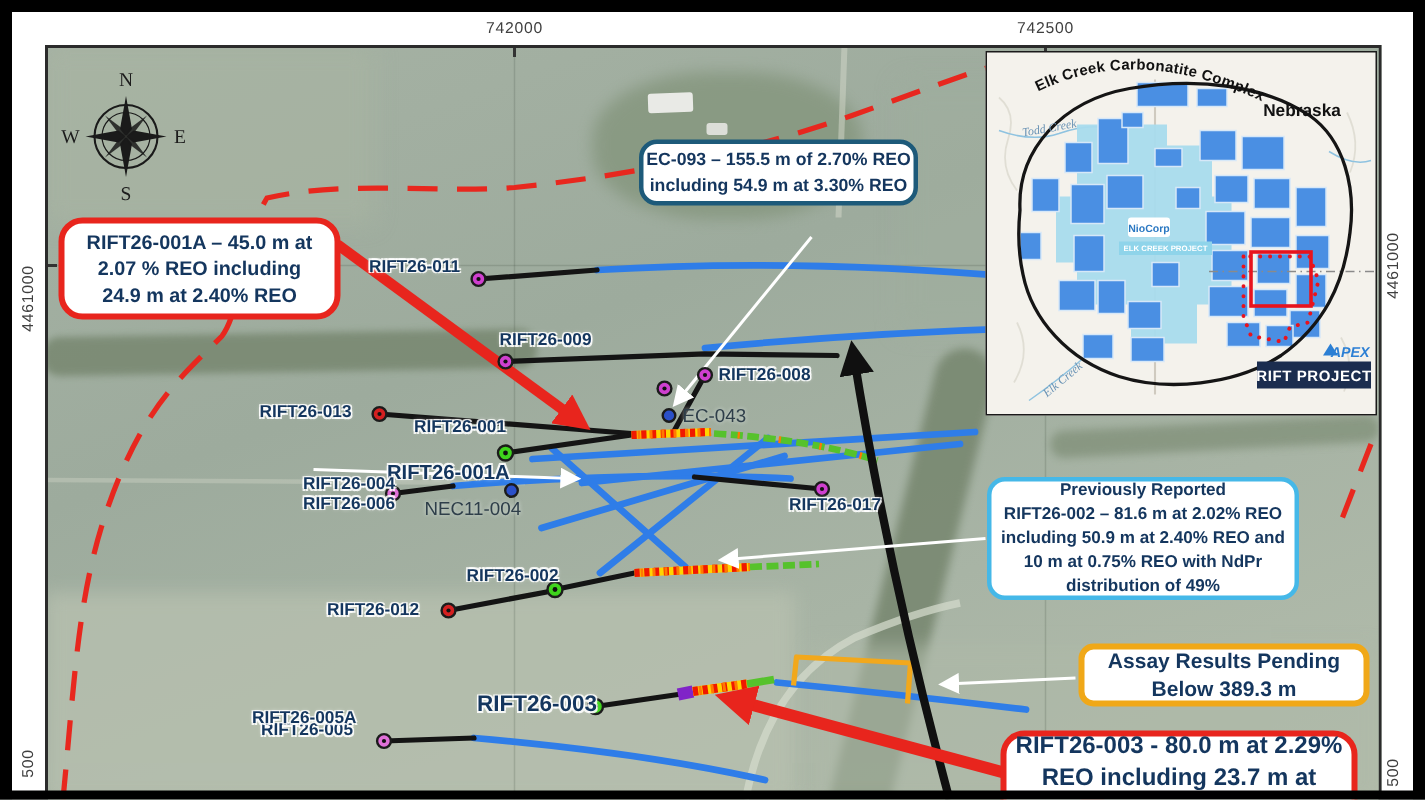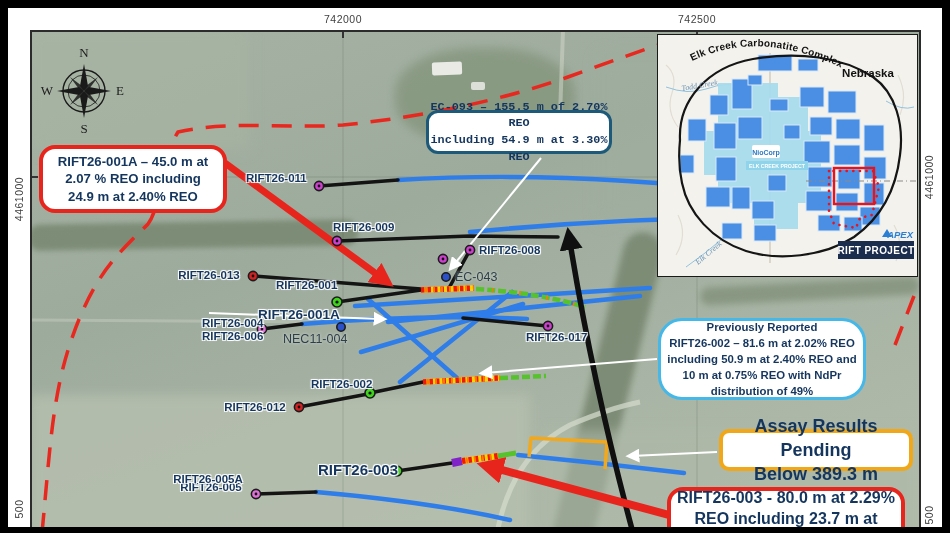--- a/index.html
+++ b/index.html
@@ -17,30 +17,30 @@
   .map{position:absolute;left:30px;top:30px;width:887px;height:503px;border:2px solid #2b2b2b;overflow:hidden;background:#a4b1a3;}
   .world{position:absolute;left:-32px;top:-32px;width:950px;height:533px;}
   .patch{position:absolute;pointer-events:none;}
   .overlay{position:absolute;left:0;top:0;z-index:5;}
   
   .hl{position:absolute;z-index:10;font-weight:bold;font-size:11.5px;color:#14365e;line-height:1.15;white-space:pre-line;
       text-shadow:-1px -1px 0 rgba(255,255,255,.85),1px -1px 0 rgba(255,255,255,.85),-1px 1px 0 rgba(255,255,255,.85),1px 1px 0 rgba(255,255,255,.85),0 0 3px rgba(255,255,255,.7);}
   .hl.gray{color:#2e3e49;font-weight:normal;font-size:12.5px;text-shadow:0 0 3px rgba(230,235,235,.8);}
   .hl.big{font-size:13.5px;}
   .hl.bigger{font-size:15px;}
-  .hl.ralign{text-align:center;}
+  .hl.ralign{text-align:left;}
   .hl.center{text-align:center;}
   
   .callout{position:absolute;z-index:20;background:#fff;color:#14365e;font-weight:bold;text-align:center;
            white-space:pre-line;display:flex;align-items:center;justify-content:center;box-sizing:border-box;}
   .co-a{left:39px;top:145px;width:188px;height:68px;border:4px solid #e8251d;border-radius:16px;font-size:13.2px;line-height:1.32;}
-  .co-b{left:426px;top:110px;width:186px;height:44px;border:3.5px solid #1d5a7a;border-radius:12px;font-size:11.8px;line-height:1.4;font-family:Liberation Mono, monospace;}
+  .co-b{left:426px;top:93px;width:186px;height:44px;border:3.5px solid #1d5a7a;border-radius:12px;font-size:11.8px;line-height:1.4;}
   .co-c{left:28px;top:282px;width:158px;height:54px;border:3.5px solid #1d5a7a;border-radius:12px;font-size:11.3px;line-height:1.35;}
-  .co-d{left:658px;top:318px;width:208px;height:82px;border:3.5px solid #45b8e8;border-radius:24px;font-size:11.4px;line-height:1.42;}
-  .co-e{left:719px;top:429px;width:194px;height:42px;border:4px solid #f0a818;border-radius:10px;font-size:18px;line-height:1.35;}
+  .co-d{left:658px;top:318px;width:208px;height:82px;border:3.5px solid #45b8e8;border-radius:12px;font-size:11.4px;line-height:1.42;}
+  .co-e{left:719px;top:429px;width:194px;height:42px;border:4px solid #f0a818;border-radius:10px;font-size:14px;line-height:1.35;}
   .co-f{left:667px;top:487px;width:238px;height:64px;border:4px solid #e8251d;border-radius:16px;font-size:16px;line-height:1.35;}
   
   .cp{position:absolute;z-index:11;font-family:"Liberation Serif",serif;font-size:13px;color:#1c1c1c;transform:translate(-50%,-50%);}
   
   .inset{position:absolute;left:657px;top:34px;width:259px;height:241px;z-index:30;background:#f4f2ec;border:1.5px solid #1a1a1a;overflow:hidden;}
 </style>
 </head>
 <body>
 
 <div class="stage">

